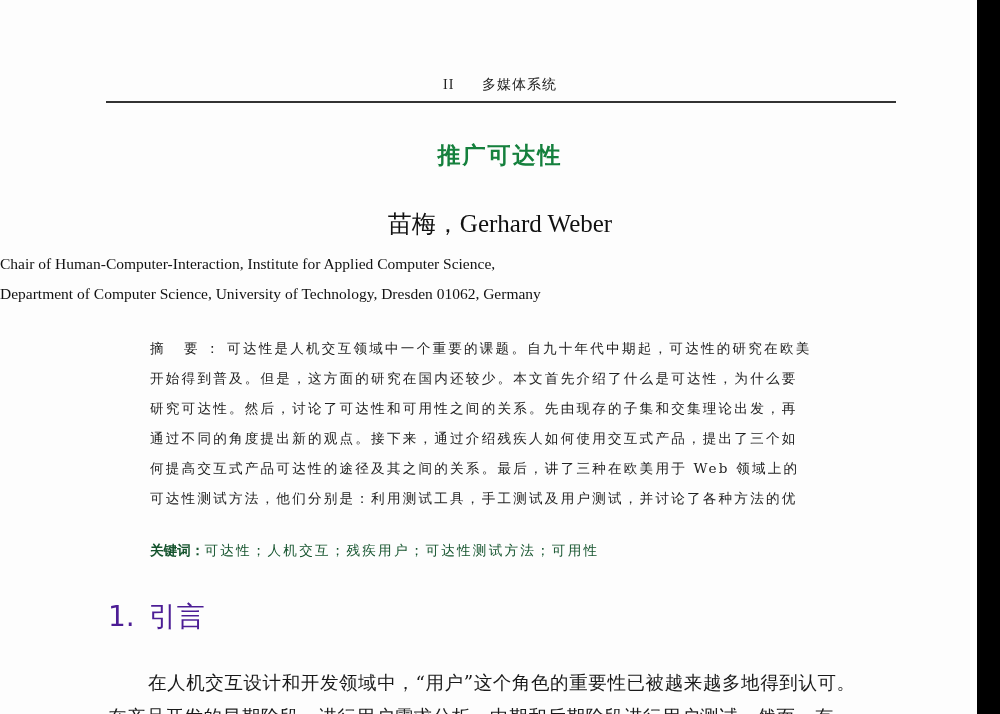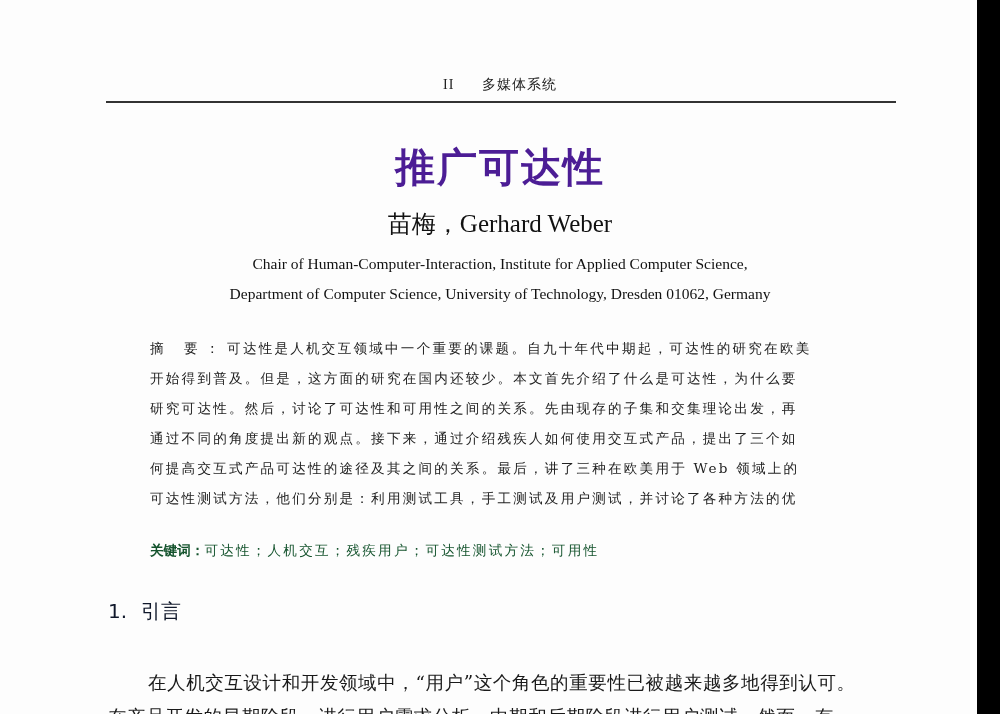--- a/index.html
+++ b/index.html
@@ -14,49 +14,49 @@
 
   .running-head {
     position: absolute; left: 105px; top: 76px; width: 790px; text-align: center;
     font-size: 14px; letter-spacing: 1px; color: #222;
   }
   .running-head .num { margin-right: 22px; font-family: "Liberation Serif", serif; }
   .head-rule { position: absolute; left: 106px; top: 101px; width: 790px; height: 0; border-top: 2px solid #333; }
 
   .title {
     position: absolute; left: 0; top: 140px; width: 1000px; text-align: center;
-    font-family: "DejaVu Sans", sans-serif; font-size: 40px; font-weight: bold; letter-spacing: 2px; color: #4c1d95;
+    font-family: "DejaVu Sans", sans-serif; font-size: 23px; font-weight: bold; letter-spacing: 2px; color: #15803d;
   }
   .authors {
     position: absolute; left: 0; top: 208px; width: 1000px; text-align: center;
     font-size: 24px; color: #111;
   }
   .authors .latin { font-family: "Liberation Serif", serif; font-size: 25px; }
   .affil {
-    position: absolute; left: 0; width: 1000px; text-align: center;
+    position: absolute; left: 0; width: 1000px; text-align: left;
     font-family: "Liberation Serif", serif; font-size: 15.5px; color: #111;
   }
   .affil.l1 { top: 255px; }
   .affil.l2 { top: 285px; }
 
   .abstract {
     position: absolute; left: 150px; top: 333px; width: 712px;
     font-size: 13.6px; line-height: 30px; color: #222; letter-spacing: 2.2px;
     text-align: justify;
   }
   .abstract .label { font-weight: normal; font-family: "DejaVu Sans", sans-serif; letter-spacing: 8px; }
   .abstract .line { display: block; white-space: nowrap; }
   .keywords {
     position: absolute; left: 150px; top: 542px; font-size: 13.6px; color: #14532d; letter-spacing: 2.2px;
   }
   .keywords .label { font-weight: bold; font-family: "DejaVu Sans", sans-serif; letter-spacing: 0; }
 
   .section-title {
     position: absolute; left: 108px; top: 598px;
-    font-family: "DejaVu Sans", sans-serif; font-size: 20px; color: #0f172a;
+    font-family: "DejaVu Sans", sans-serif; font-size: 28px; color: #4c1d95;
   }
   .section-title .num { margin-right: 14px; }
 
   .body-text {
     position: absolute; left: 108px; top: 666px; width: 790px;
     font-size: 18.5px; line-height: 34px; color: #1a1a1a; letter-spacing: 0.6px;
   }
   .body-text .line { display: block; white-space: nowrap; }
   .body-text .indent { padding-left: 40px; }
 </style>

